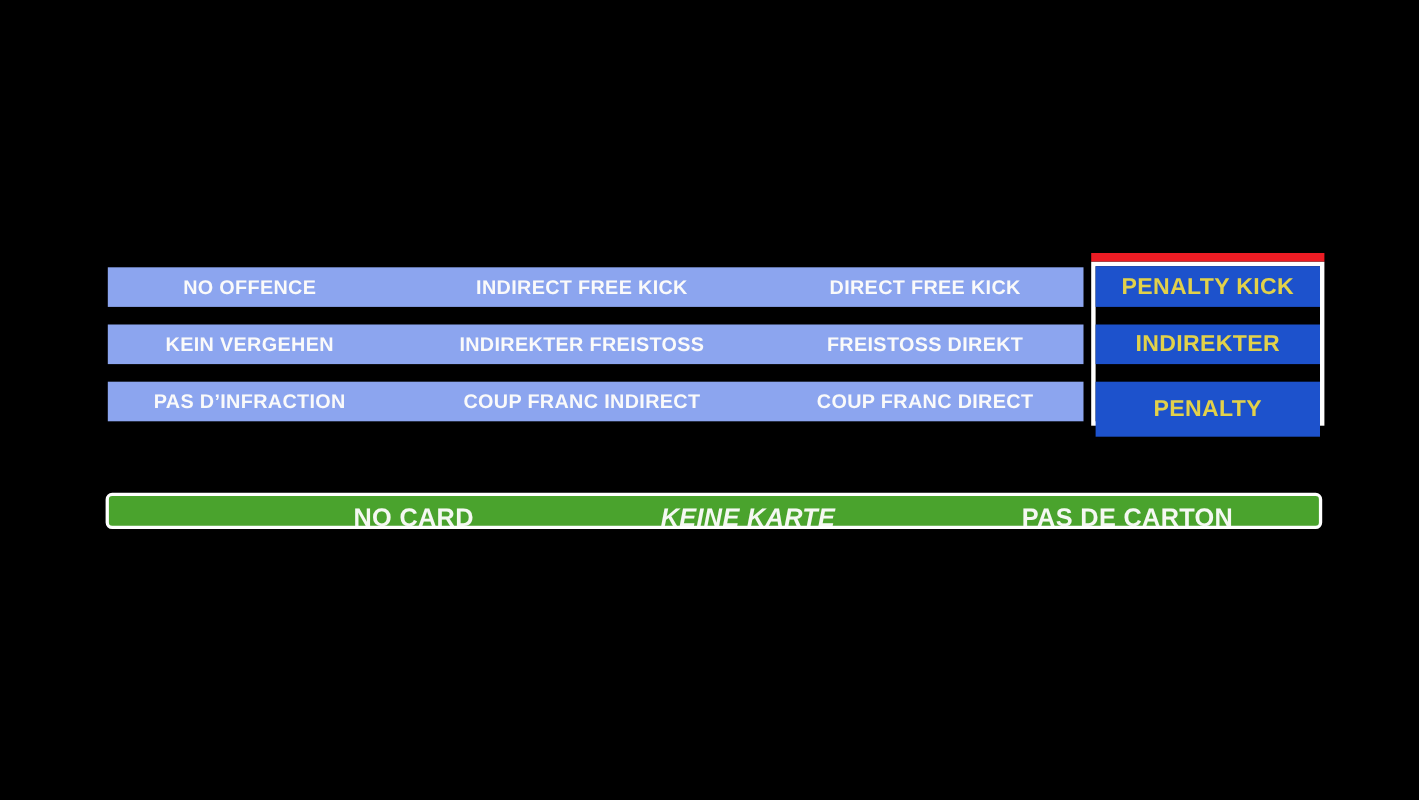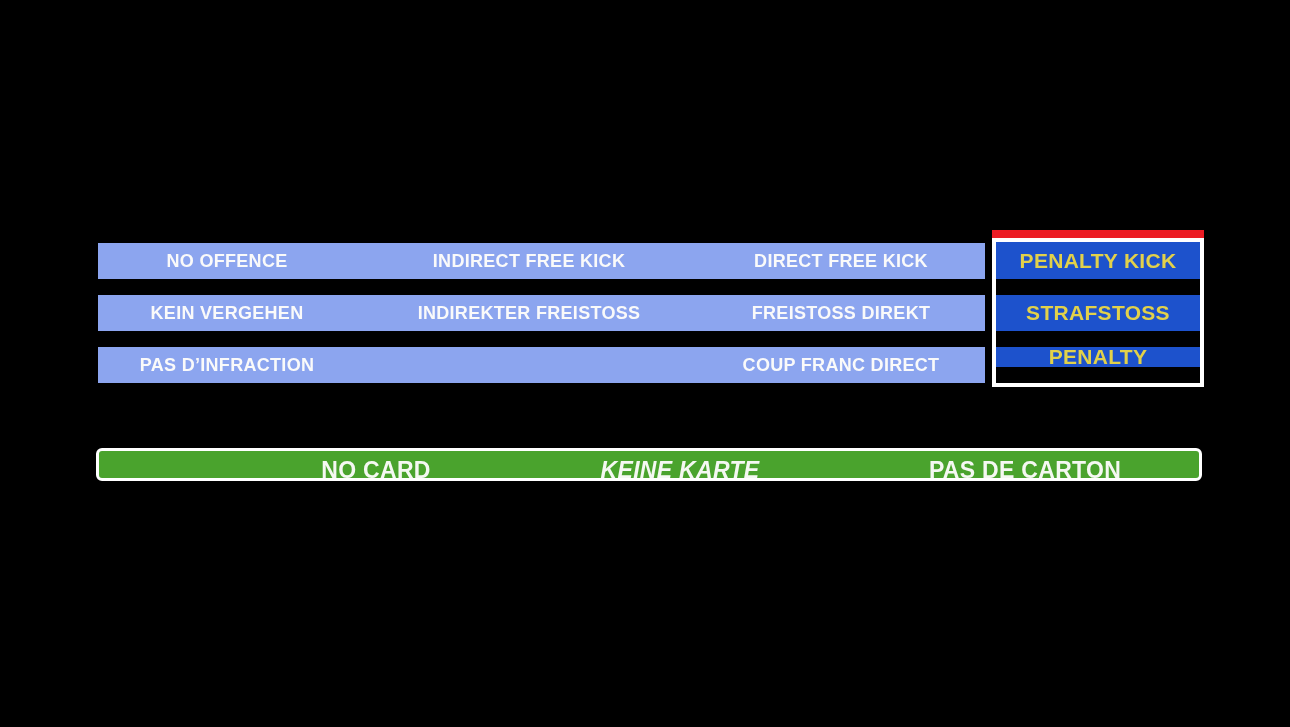--- a/index.html
+++ b/index.html
@@ -68,21 +68,21 @@
     color: var(--selected-text, #E2D14A);
     display: flex;
     align-items: center;
     justify-content: center;
     font-size: 21px;
     letter-spacing: 0.3px;
     white-space: nowrap;
   }
   .s1 { top: 0px;   height: 37px; }
   .s2 { top: 53px;  height: 36px; }
-  .s3 { top: 105px; height: 20px; }
+  .s3 { top: 105px; height: 50px; }
   
   .card-bar {
     position: absolute;
     left: 96px;
     top: 448px;
     width: 1106px;
     height: 33px;
     box-sizing: border-box;
     border: 3px solid var(--card-bar-border, #FFFFFF);
     border-radius: 6px;
@@ -115,27 +115,28 @@
   </div>
 
   <div class="lang-row row-2">
     <span class="cell c1">KEIN VERGEHEN</span>
     <span class="cell c2">INDIREKTER FREISTOSS</span>
     <span class="cell c3">FREISTOSS DIREKT</span>
   </div>
 
   <div class="lang-row row-3">
     <span class="cell c1">PAS D’INFRACTION</span>
+    <span class="cell c2">COUP FRANC INDIRECT</span>
     <span class="cell c3">COUP FRANC DIRECT</span>
   </div>
 
   <div class="selected-marker"></div>
   <div class="selected-box">
     <div class="sel-cell s1">PENALTY KICK</div>
-    <div class="sel-cell s2">STRAFSTOSS</div>
+    <div class="sel-cell s2">INDIREKTER</div>
     <div class="sel-cell s3">PENALTY</div>
   </div>
 
   <div class="card-bar">
     <span class="card-label k1">NO CARD</span>
     <span class="card-label k2">KEINE KARTE</span>
     <span class="card-label k3">PAS DE CARTON</span>
   </div>
 
 </div>

